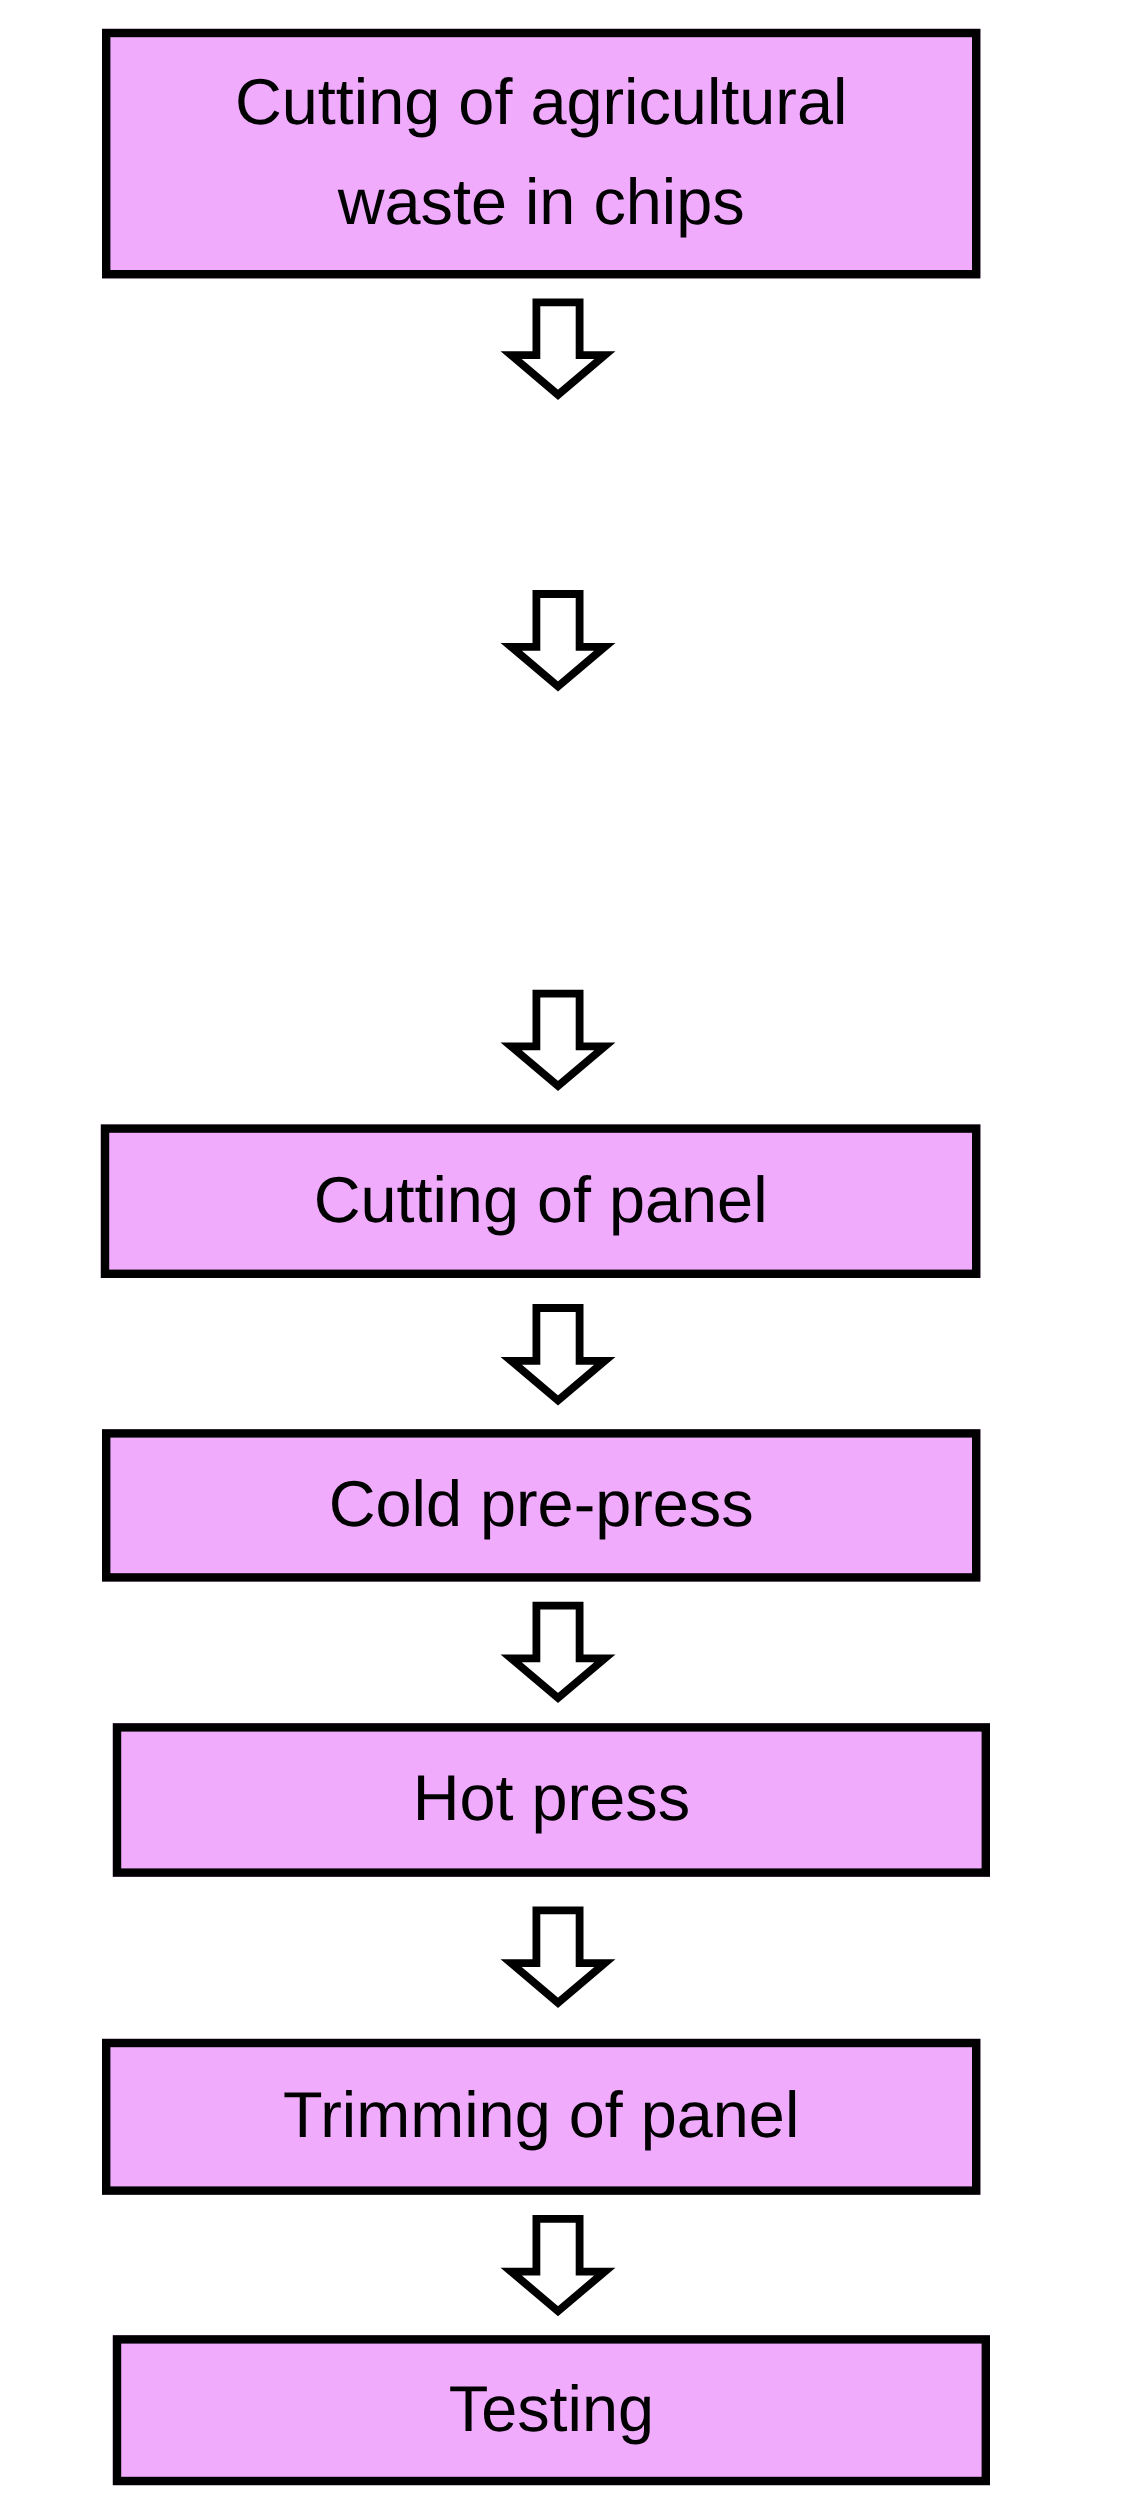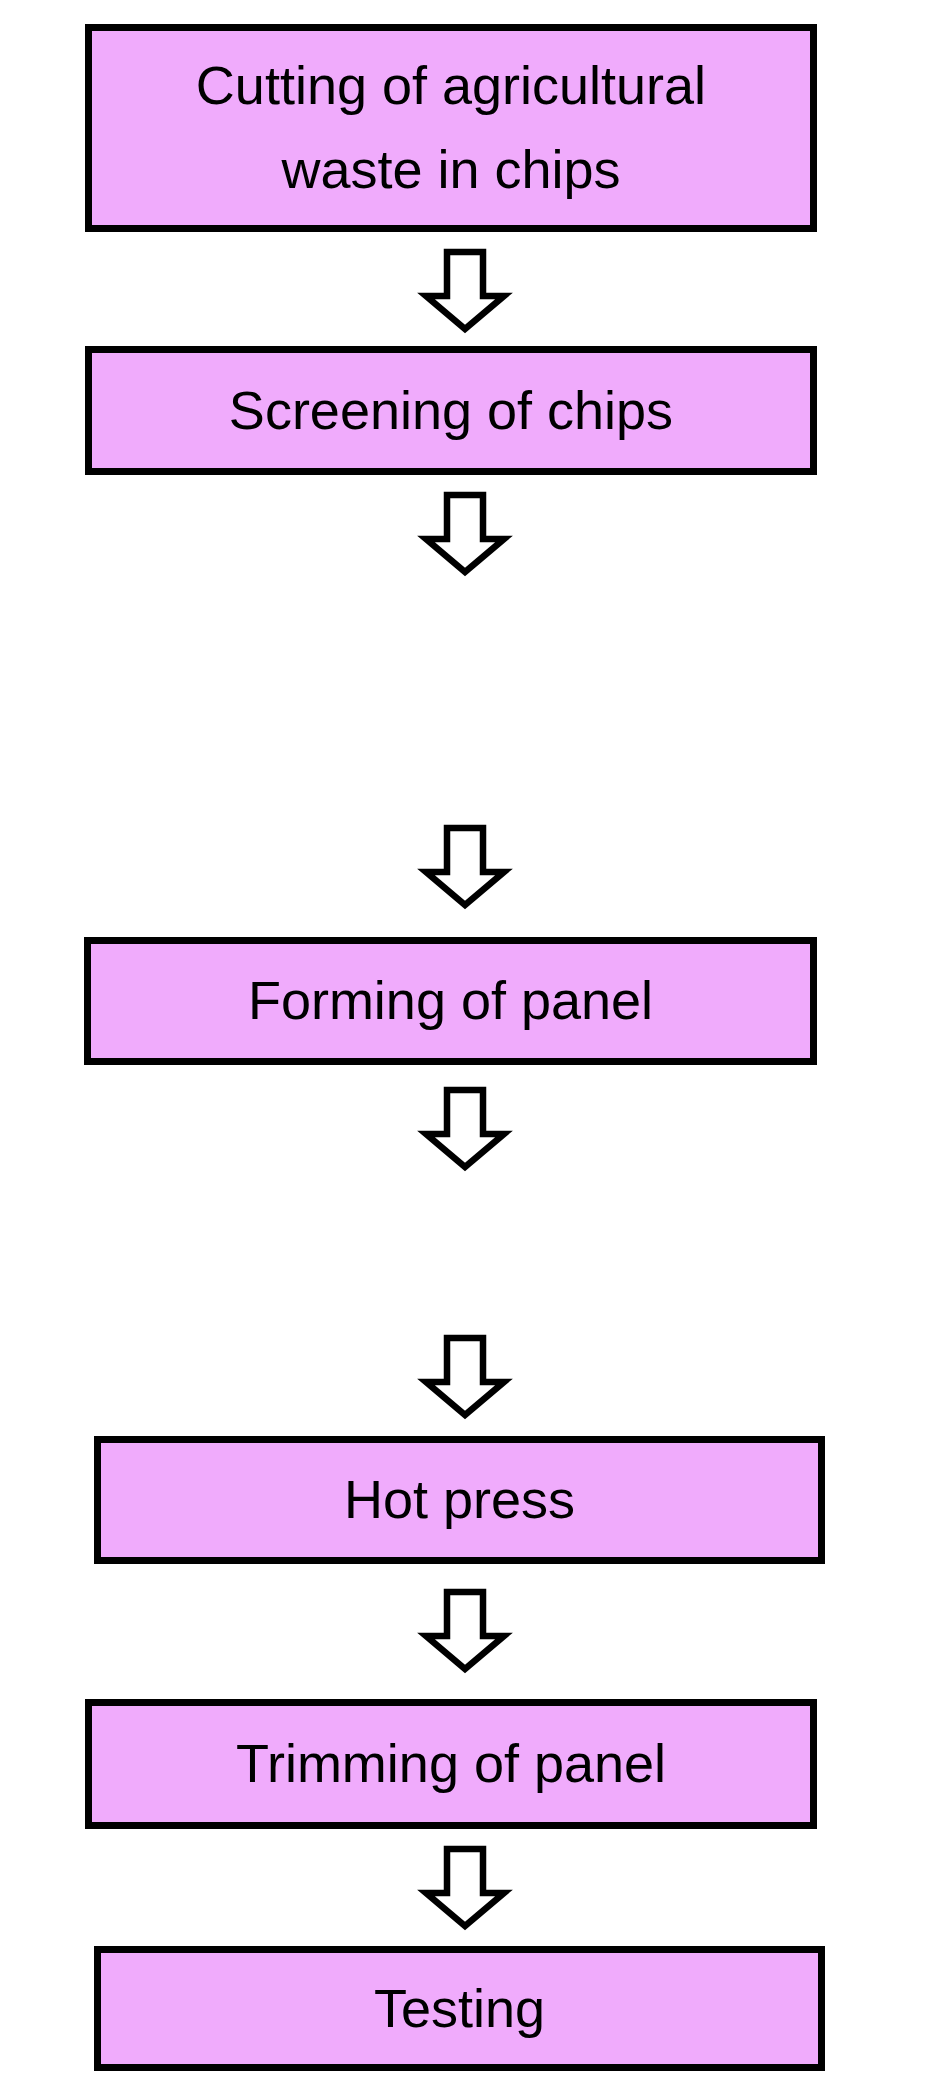--- a/index.html
+++ b/index.html
@@ -67,47 +67,47 @@
     <span class="box-label">Cutting of agricultural
 waste in chips</span>
   </div>
 
   <div class="flow-arrow a1">
     <svg viewBox="0 0 84 86" xmlns="http://www.w3.org/2000/svg">
       <path d="M24 4 L60 4 L60 48 L81 48 L42 81 L3 48 L24 48 Z" fill="#ffffff" stroke="#000000" stroke-width="6.5" stroke-linejoin="miter"></path>
     </svg>
   </div>
 
-  <div class="flow-box b2">
-    <span class="box-label">Screening of chips</span>
-  </div>
 
   <div class="flow-arrow a2">
     <svg viewBox="0 0 84 86" xmlns="http://www.w3.org/2000/svg">
       <path d="M24 4 L60 4 L60 48 L81 48 L42 81 L3 48 L24 48 Z" fill="#ffffff" stroke="#000000" stroke-width="6.5" stroke-linejoin="miter"></path>
     </svg>
   </div>
 
 
   <div class="flow-arrow a3">
     <svg viewBox="0 0 84 86" xmlns="http://www.w3.org/2000/svg">
       <path d="M24 4 L60 4 L60 48 L81 48 L42 81 L3 48 L24 48 Z" fill="#ffffff" stroke="#000000" stroke-width="6.5" stroke-linejoin="miter"></path>
     </svg>
   </div>
 
   <div class="flow-box b4">
-    <span class="box-label">Forming of panel</span>
+    <span class="box-label">Cutting of panel</span>
   </div>
 
   <div class="flow-arrow a4">
     <svg viewBox="0 0 84 86" xmlns="http://www.w3.org/2000/svg">
       <path d="M24 4 L60 4 L60 48 L81 48 L42 81 L3 48 L24 48 Z" fill="#ffffff" stroke="#000000" stroke-width="6.5" stroke-linejoin="miter"></path>
     </svg>
   </div>
 
+  <div class="flow-box b5">
+    <span class="box-label">Cold pre-press</span>
+  </div>
 
   <div class="flow-arrow a5">
     <svg viewBox="0 0 84 86" xmlns="http://www.w3.org/2000/svg">
       <path d="M24 4 L60 4 L60 48 L81 48 L42 81 L3 48 L24 48 Z" fill="#ffffff" stroke="#000000" stroke-width="6.5" stroke-linejoin="miter"></path>
     </svg>
   </div>
 
   <div class="flow-box b6">
     <span class="box-label">Hot press</span>
   </div>

